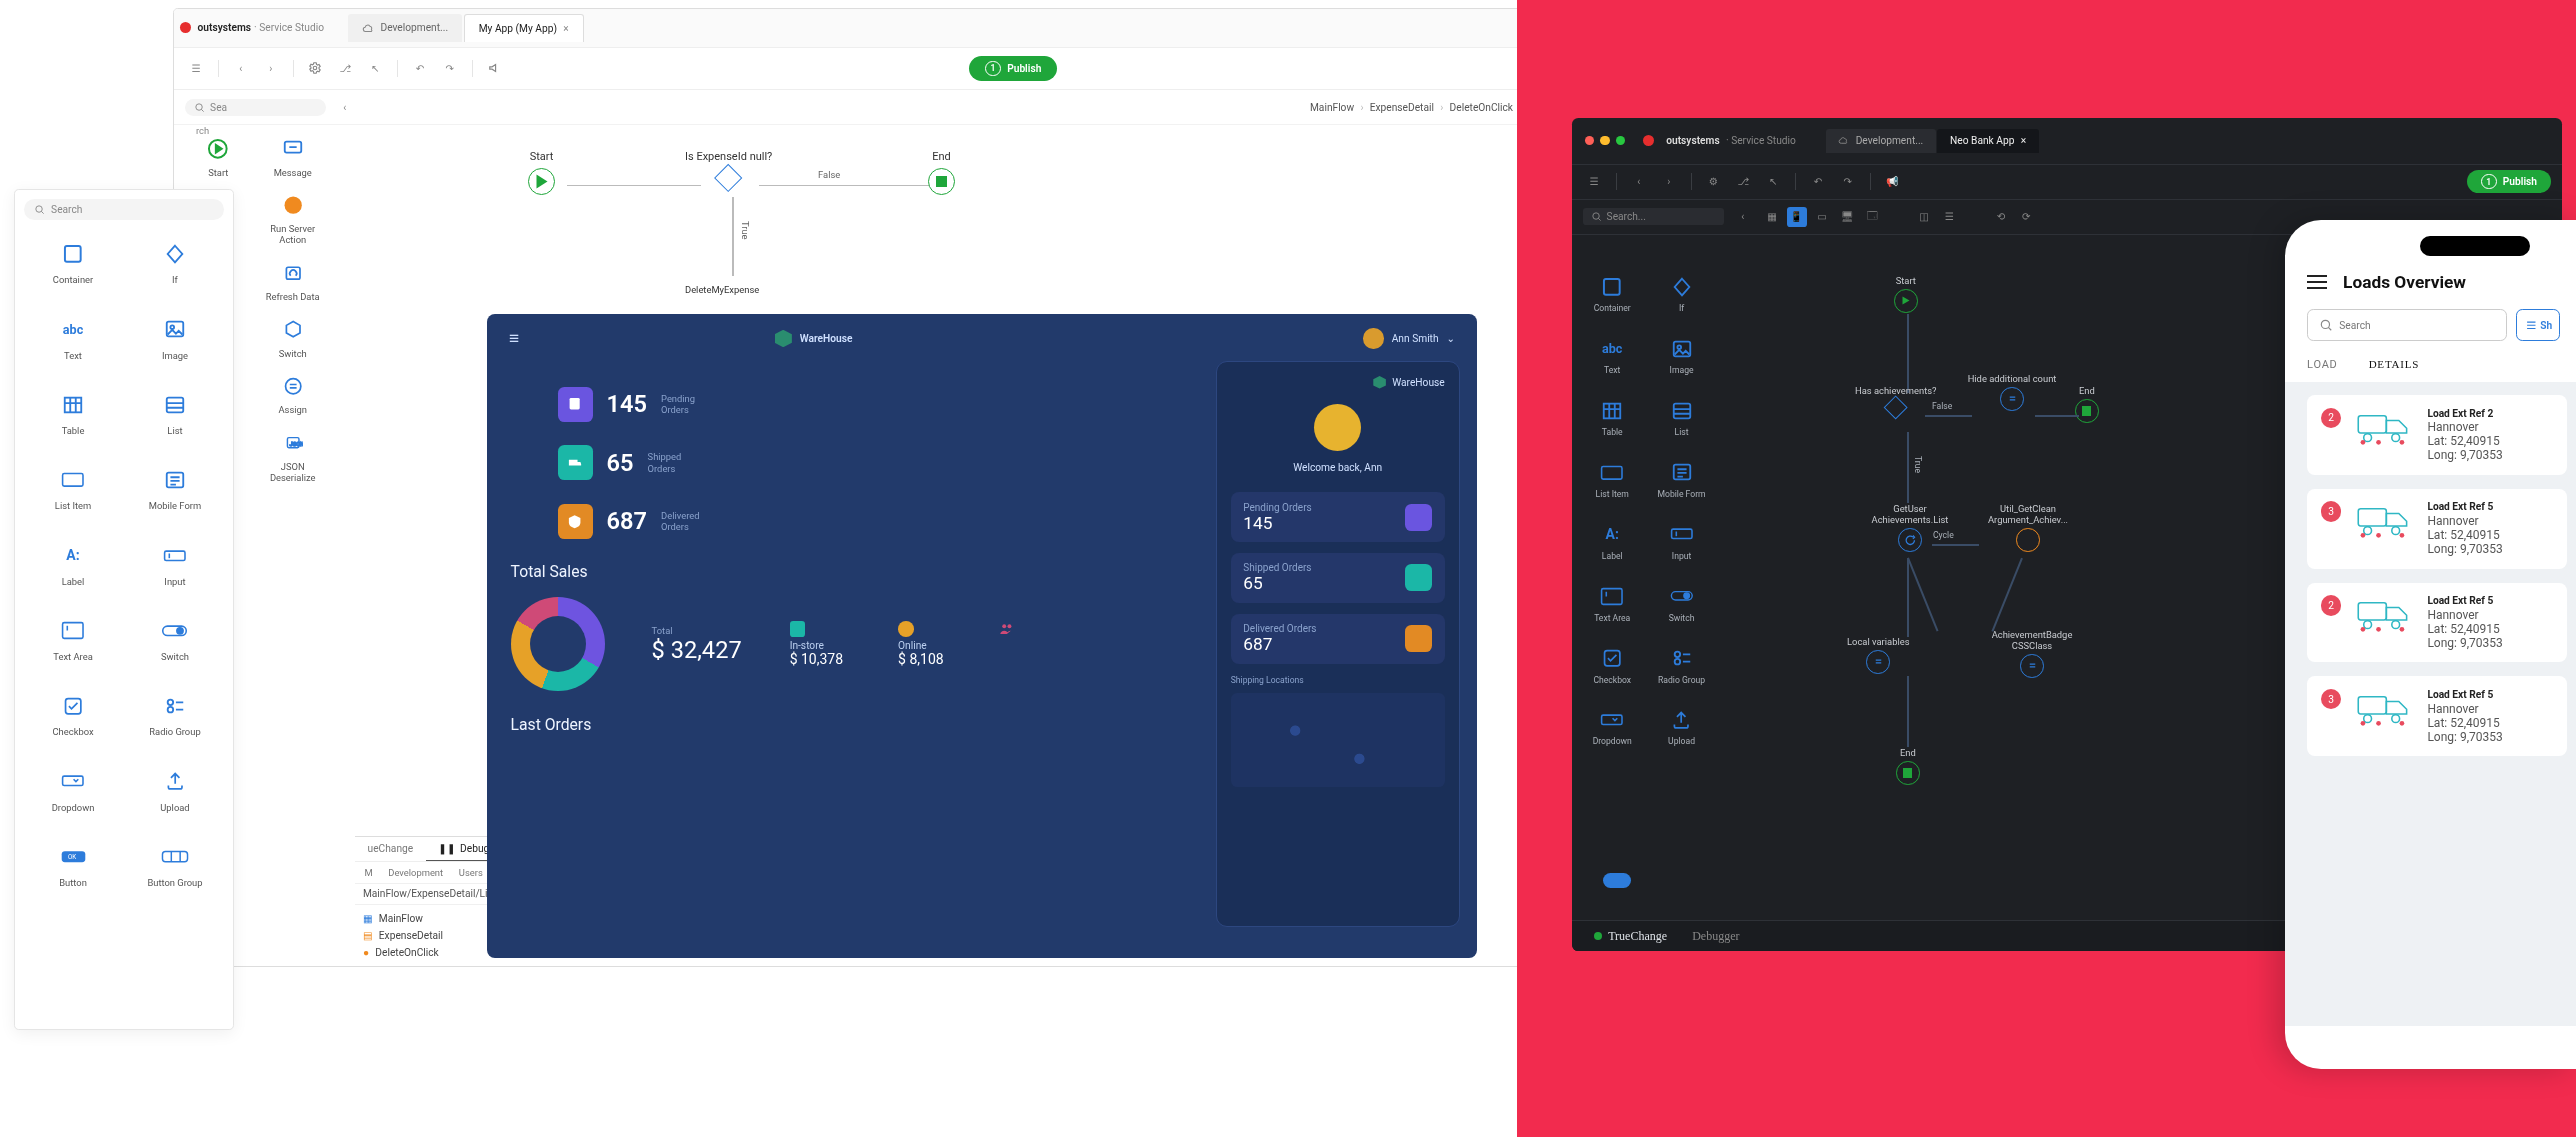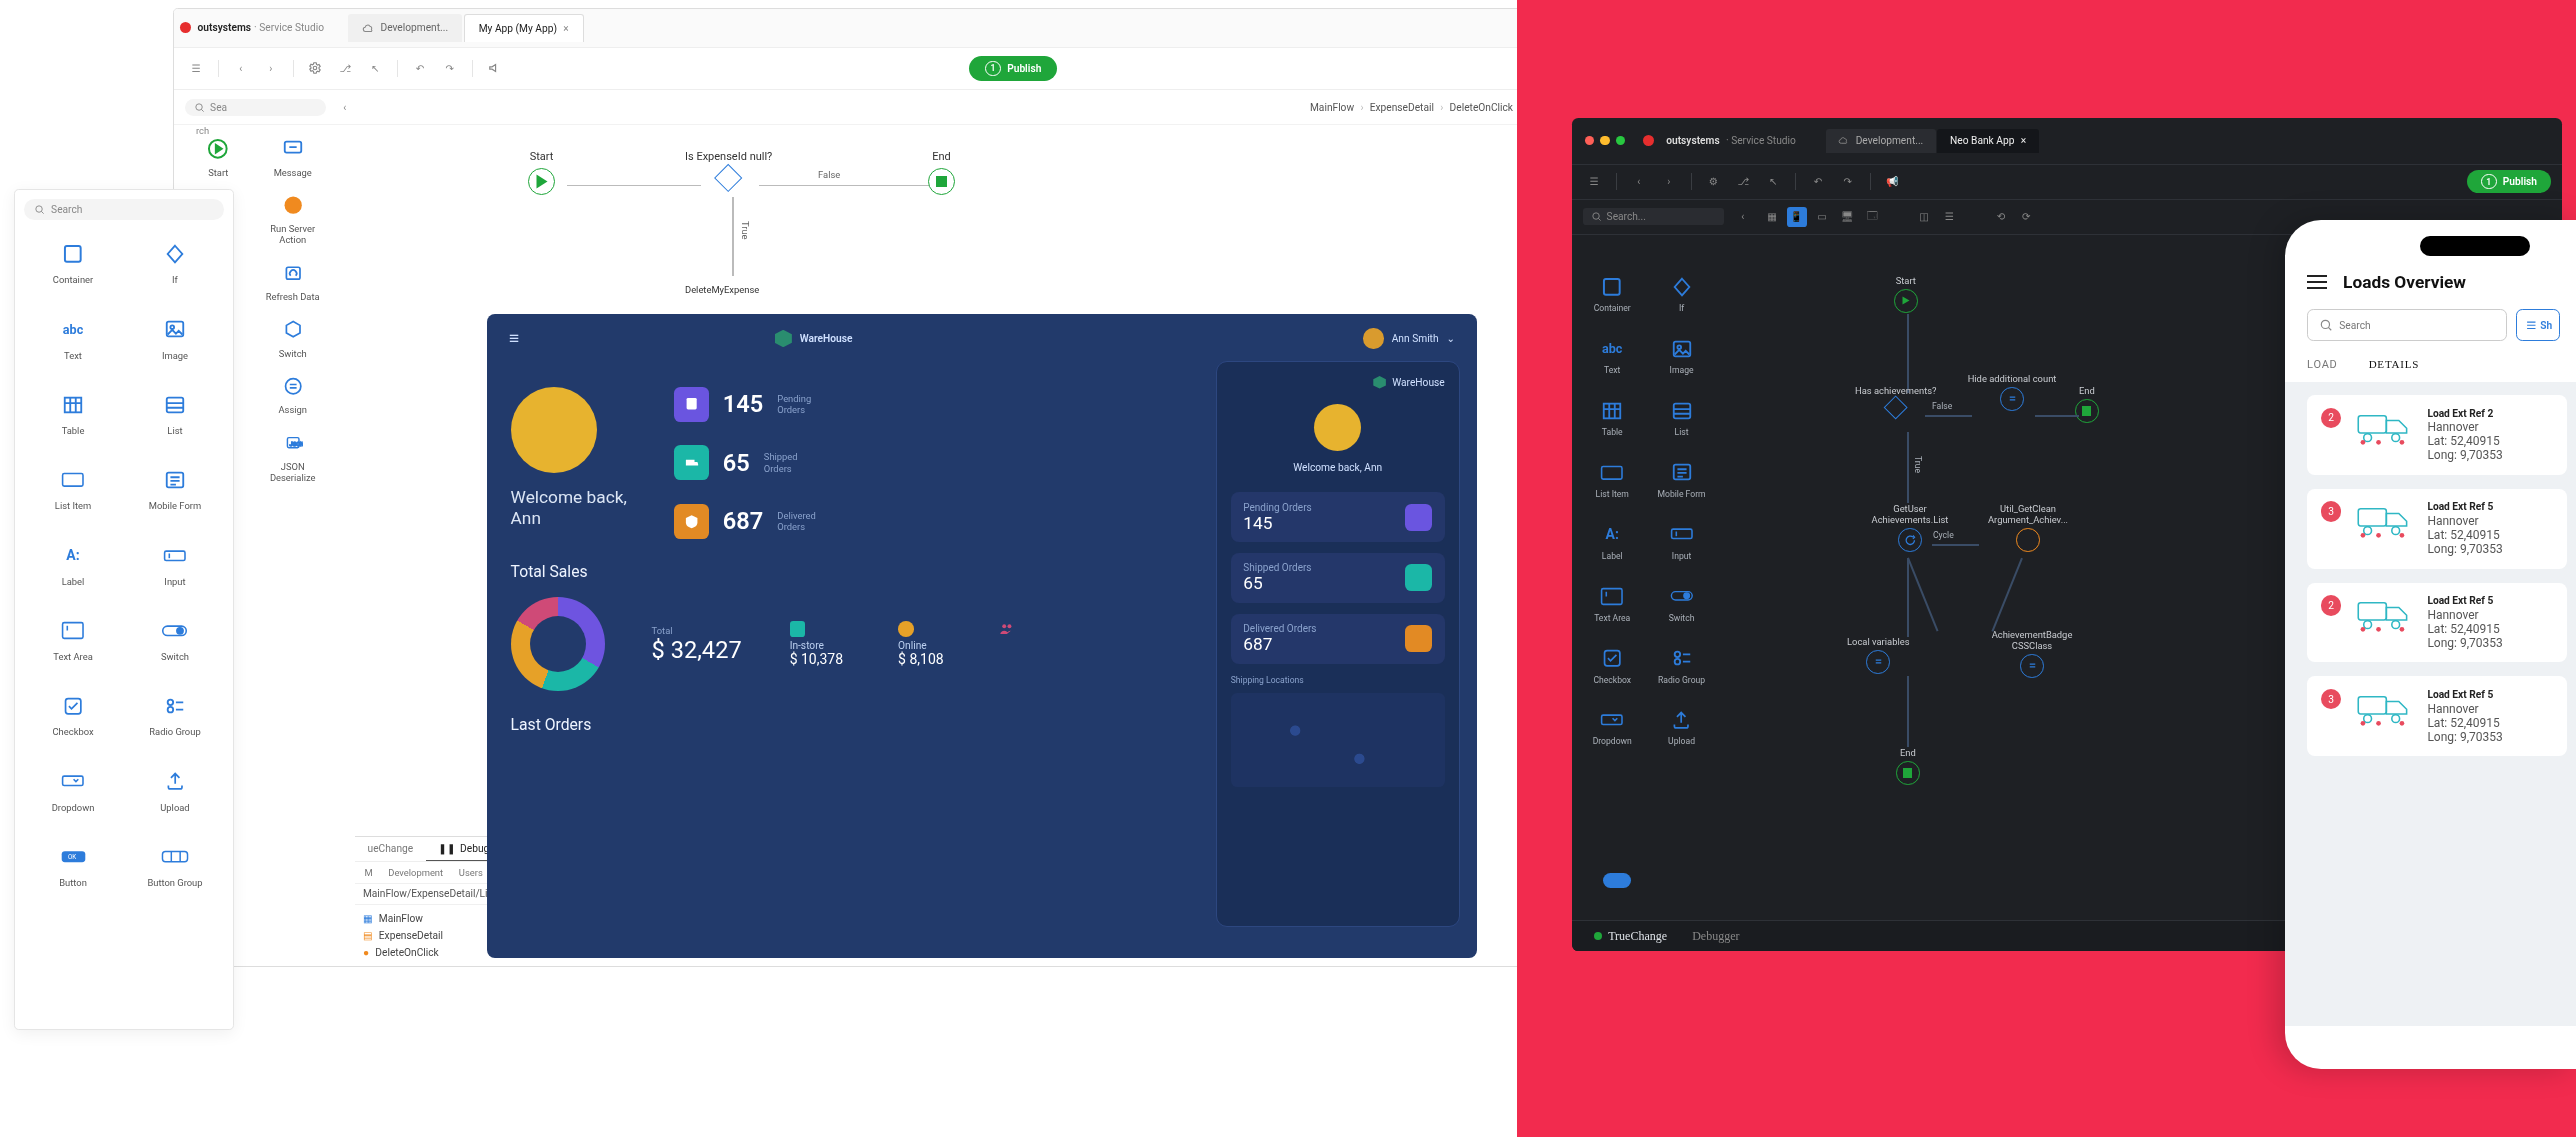--- a/index.html
+++ b/index.html
@@ -533,27 +533,20 @@
         <span style="font-weight:600;">WareHouse</span>
       </div>
       <div class="dash-user">
         <div class="avcircle"></div>
         <span>Ann Smith</span>
         <span>⌄</span>
       </div>
     </div>
 
     <div class="dash-body">
-      <div>
-        <div class="avatar-big"></div>
-        <div class="welcome">
-          <span>Welcome back,</span><br>
-          <span>Ann</span>
-        </div>
-      </div>
       <div class="stats">
         <div class="stat">
           <div class="ibox col-purple">
             <svg width="17.3" height="17.3" viewBox="0 0 24 24" fill="#fff">
                 <rect x="5" y="4" width="14" height="16" rx="2"></rect>
               </svg>
           </div>
           <span class="num">145</span>
           <div class="sub"><span>Pending</span><br><span>Orders</span></div>
         </div>

